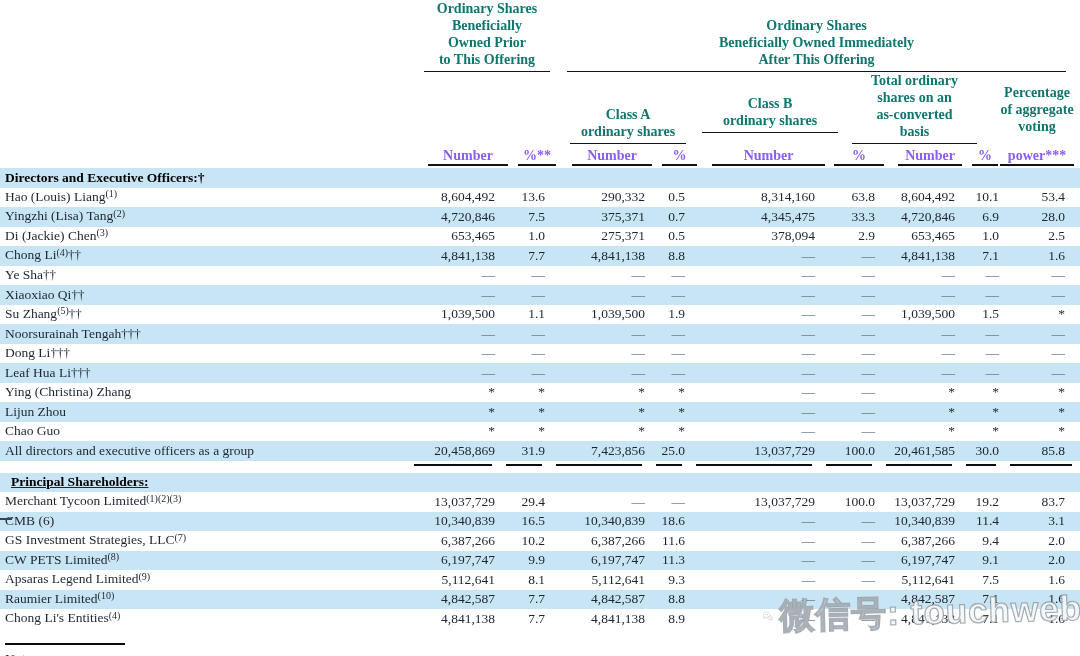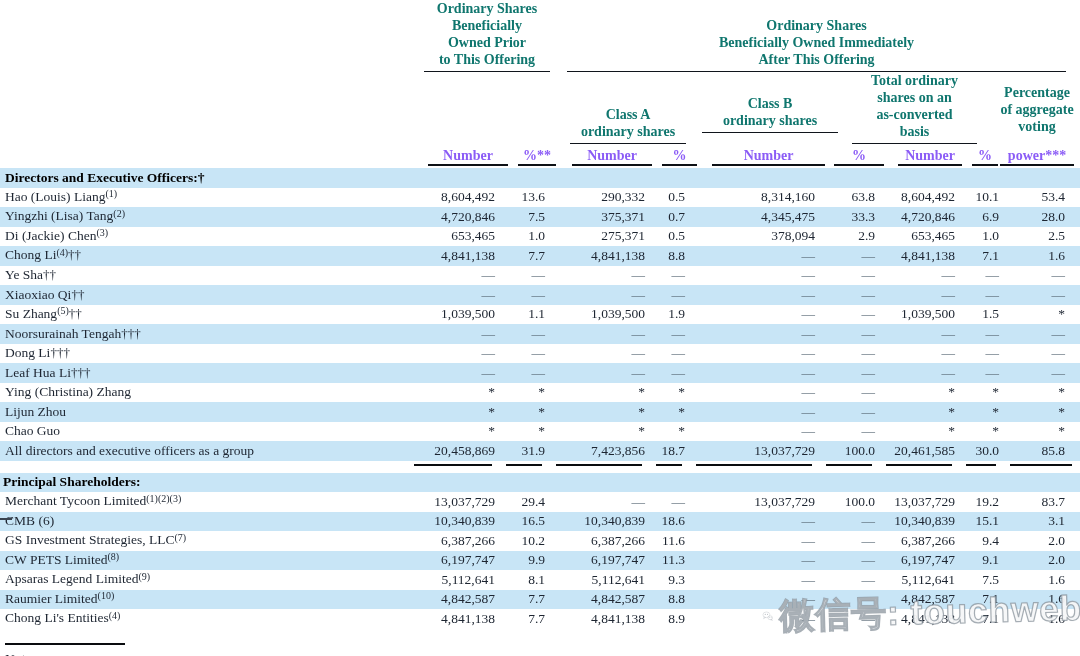--- a/index.html
+++ b/index.html
@@ -38,21 +38,21 @@
   thead tr.h3 td:nth-child(5) .sub{margin:0 -5px 2px 22px;}
   thead tr.h3 td:nth-child(6) .sub{margin:0 -4px 2px 14px;}
   thead tr.h3 td:nth-child(7) .sub{margin:0 -2px 2px 18px;}
   thead tr.h3 td:nth-child(8) .sub{margin:0 6px 2px 12px;}
   thead tr.h3 td:nth-child(9) .sub{margin:0 6px 2px -4px;}
 
   
   tbody tr{height:19.5px;}
   tbody td{font-size:13.5px;line-height:18px;white-space:nowrap;vertical-align:middle;}
   tbody td.name{padding-left:5px;overflow:visible;}
-  tbody td.name.indent{padding-left:3px;}
+  tbody td.name.indent{padding-left:11px;text-decoration:underline;}
   tbody td.num{text-align:right;padding-right:5px;}
   tbody td.num.v{padding-right:15px;}
   tbody td.num.dash{color:#5a6a76;}
   tr.shade{background:#c8e5f6;}
   tr.section .lbl{font-weight:bold;color:#000000;}
   .ref{font-size:10px;position:relative;top:-3.5px;}
   .sfx{font-size:13px;}
   tr.rule{height:12px;}
   tr.rule td{vertical-align:top;}
   .rline{border-top:2.4px solid #0a0c0f;height:0;margin:3px 3px 0 6px;}
@@ -331,21 +331,21 @@
           <td class="num dash">—</td>
           <td class="num">*</td>
           <td class="num">*</td>
           <td class="num v">*</td>
         </tr>
         <tr class="shade">
           <td class="name"><span class="lbl">All directors and executive officers as a group</span></td>
           <td class="num">20,458,869</td>
           <td class="num">31.9</td>
           <td class="num">7,423,856</td>
-          <td class="num">18.7</td>
+          <td class="num">25.0</td>
           <td class="num">13,037,729</td>
           <td class="num">100.0</td>
           <td class="num">20,461,585</td>
           <td class="num">30.0</td>
           <td class="num v">85.8</td>
         </tr>
         <tr class="rule">
           <td class="name"></td>
           <td class="num">
             <div class="rline"></div>
@@ -401,21 +401,21 @@
         </tr>
         <tr class="shade">
           <td class="name"><span class="lbl">CMB (6)</span></td>
           <td class="num">10,340,839</td>
           <td class="num">16.5</td>
           <td class="num">10,340,839</td>
           <td class="num">18.6</td>
           <td class="num dash">—</td>
           <td class="num dash">—</td>
           <td class="num">10,340,839</td>
-          <td class="num">15.1</td>
+          <td class="num">11.4</td>
           <td class="num v">3.1</td>
         </tr>
         <tr>
           <td class="name"><span class="lbl">GS Investment Strategies, LLC</span><span class="ref">(7)</span></td>
           <td class="num">6,387,266</td>
           <td class="num">10.2</td>
           <td class="num">6,387,266</td>
           <td class="num">11.6</td>
           <td class="num dash">—</td>
           <td class="num dash">—</td>

